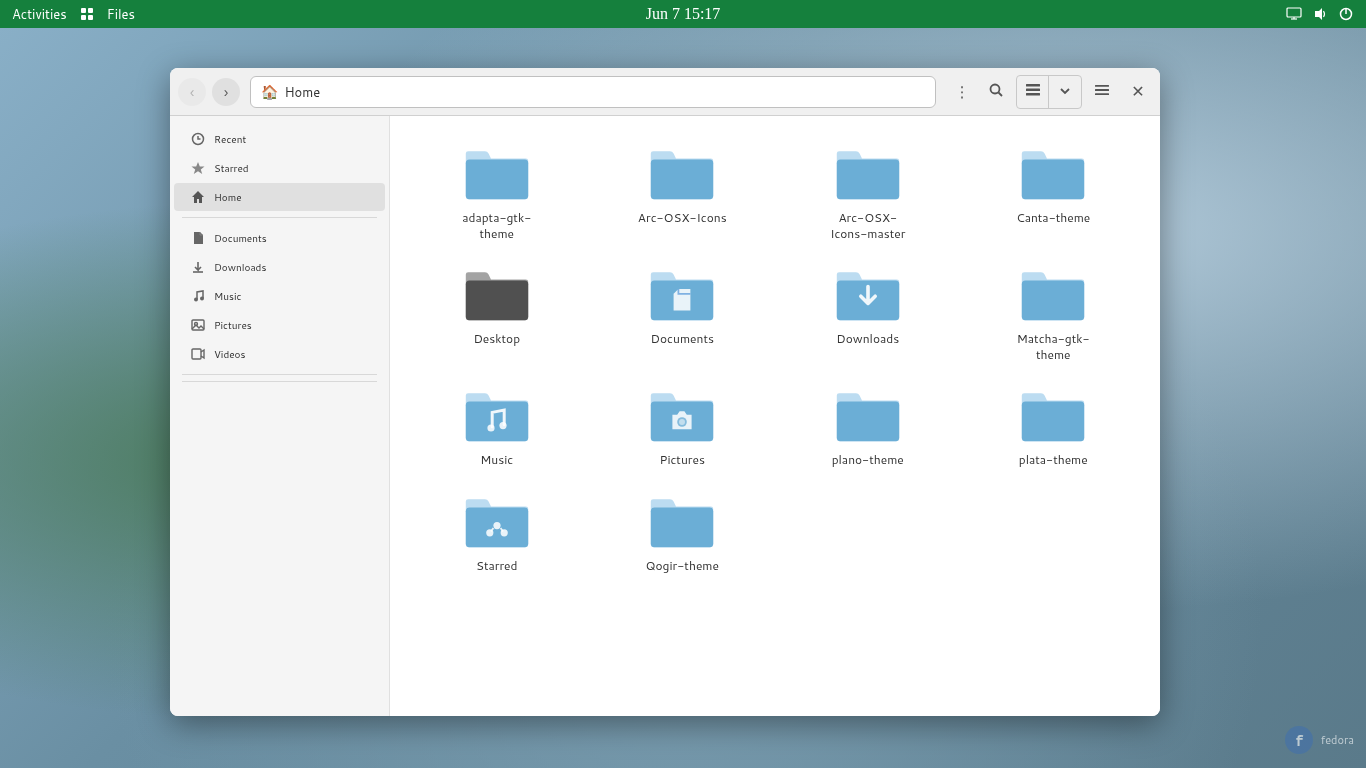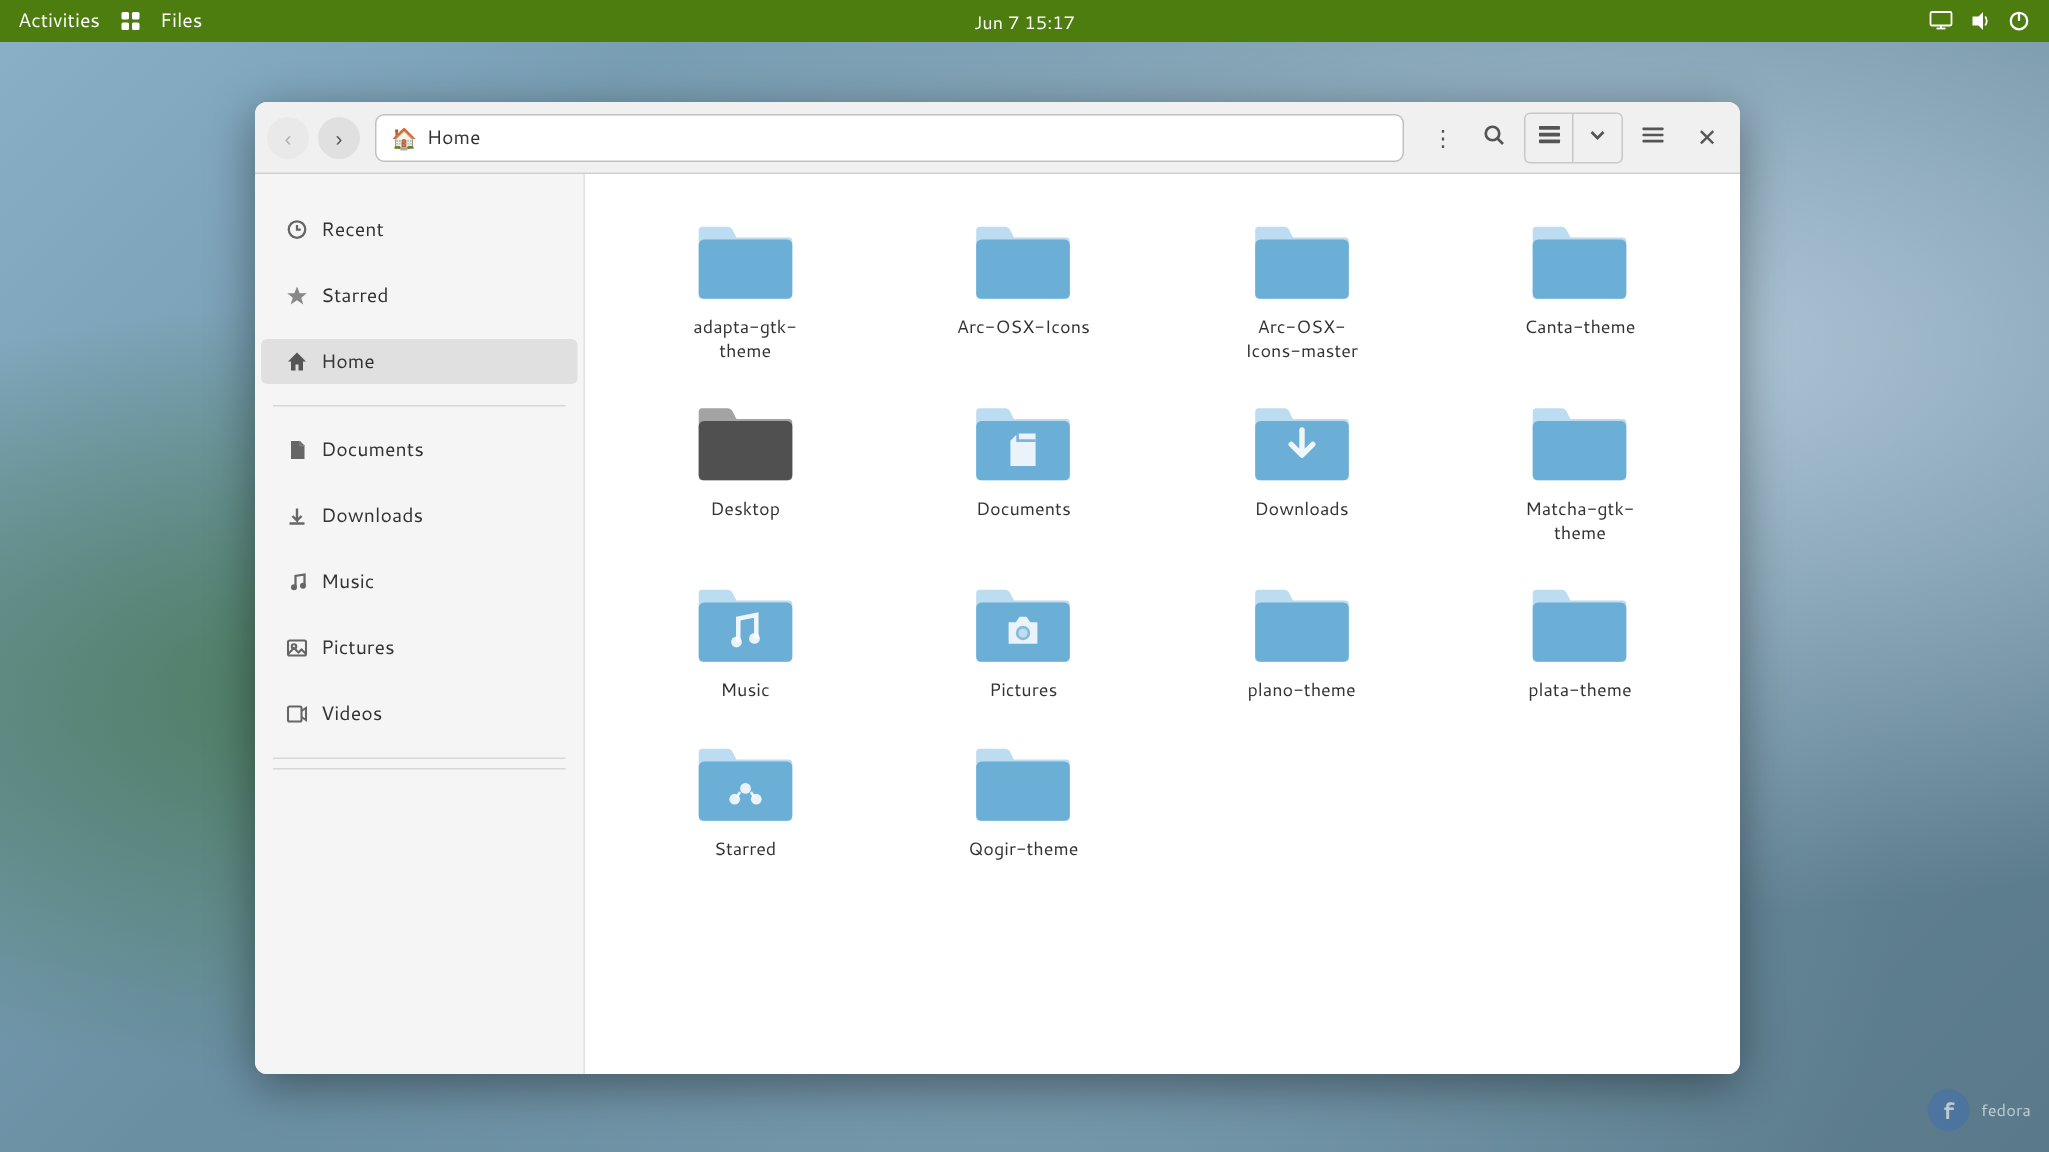--- a/index.html
+++ b/index.html
@@ -23,41 +23,42 @@
                   linear-gradient(135deg, #8ab0c8 0%, #6a8fa3 40%, #5a7a8a 100%);
     }
 
     
     .topbar {
       position: absolute;
       top: 0;
       left: 0;
       right: 0;
       height: 28px;
-      background: #4d7c0f;
+      background: #15803d;
       display: flex;
       align-items: center;
       justify-content: space-between;
       padding: 0 12px;
       z-index: 100;
       color: #ffffff;
       font-size: 13px;
     }
 
     .topbar-left {
       display: flex;
       align-items: center;
       gap: 12px;
     }
 
     .topbar-center {
       position: absolute;
       left: 50%;
       transform: translateX(-50%);
-      font-size: 12px;
+      font-size: 16px;
+      font-family: Liberation Serif, serif;
     }
 
     .topbar-right {
       display: flex;
       align-items: center;
       gap: 10px;
     }
 
     .topbar-icon {
       width: 16px;
@@ -197,25 +198,25 @@
       padding: 8px 0;
       flex-shrink: 0;
       overflow-y: auto;
     }
 
     .sidebar-item {
       display: flex;
       align-items: center;
       gap: 8px;
       padding: 6px 16px;
-      font-size: 13px;
+      font-size: 10px;
       color: #333;
       cursor: pointer;
       border-radius: 4px;
-      margin: 14px 4px;
+      margin: 1px 4px;
     }
     .sidebar-item.active { background: #e0e0e0; }
 
     .sidebar-item-icon {
       width: 16px;
       height: 16px;
       display: flex;
       align-items: center;
       justify-content: center;
       font-size: 14px;

